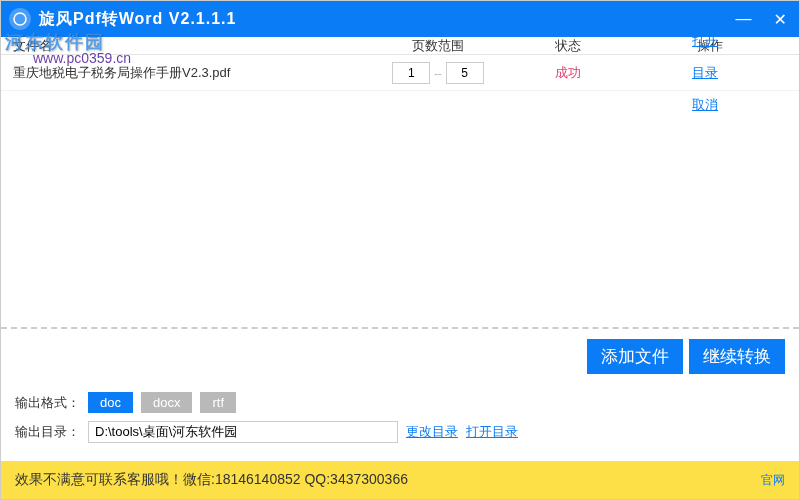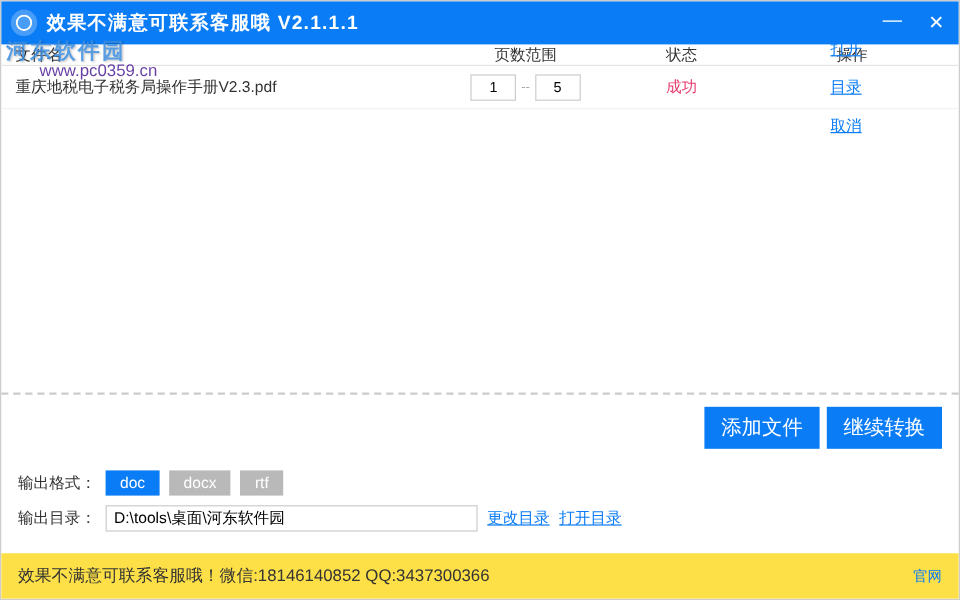--- a/index.html
+++ b/index.html
@@ -47,21 +47,21 @@
 </style>
 </head>
 <body>
 
 <div class="titlebar">
   <div class="logo">
     <svg width="14" height="14" viewBox="0 0 14 14">
         <circle cx="7" cy="7" r="6" fill="none" stroke="#fff" stroke-width="1.5"></circle>
       </svg>
   </div>
-  <div class="title">效果不满意可联系客服哦  V2.1.1.1</div>
+  <div class="title">旋风Pdf转Word  V2.1.1.1</div>
   <div class="win-controls">
     <span>—</span>
     <span>✕</span>
   </div>
 </div>
 
 <div class="watermark">
   <div class="wm1">河东软件园</div>
   <div class="wm2">www.pc0359.cn</div>
 </div>

